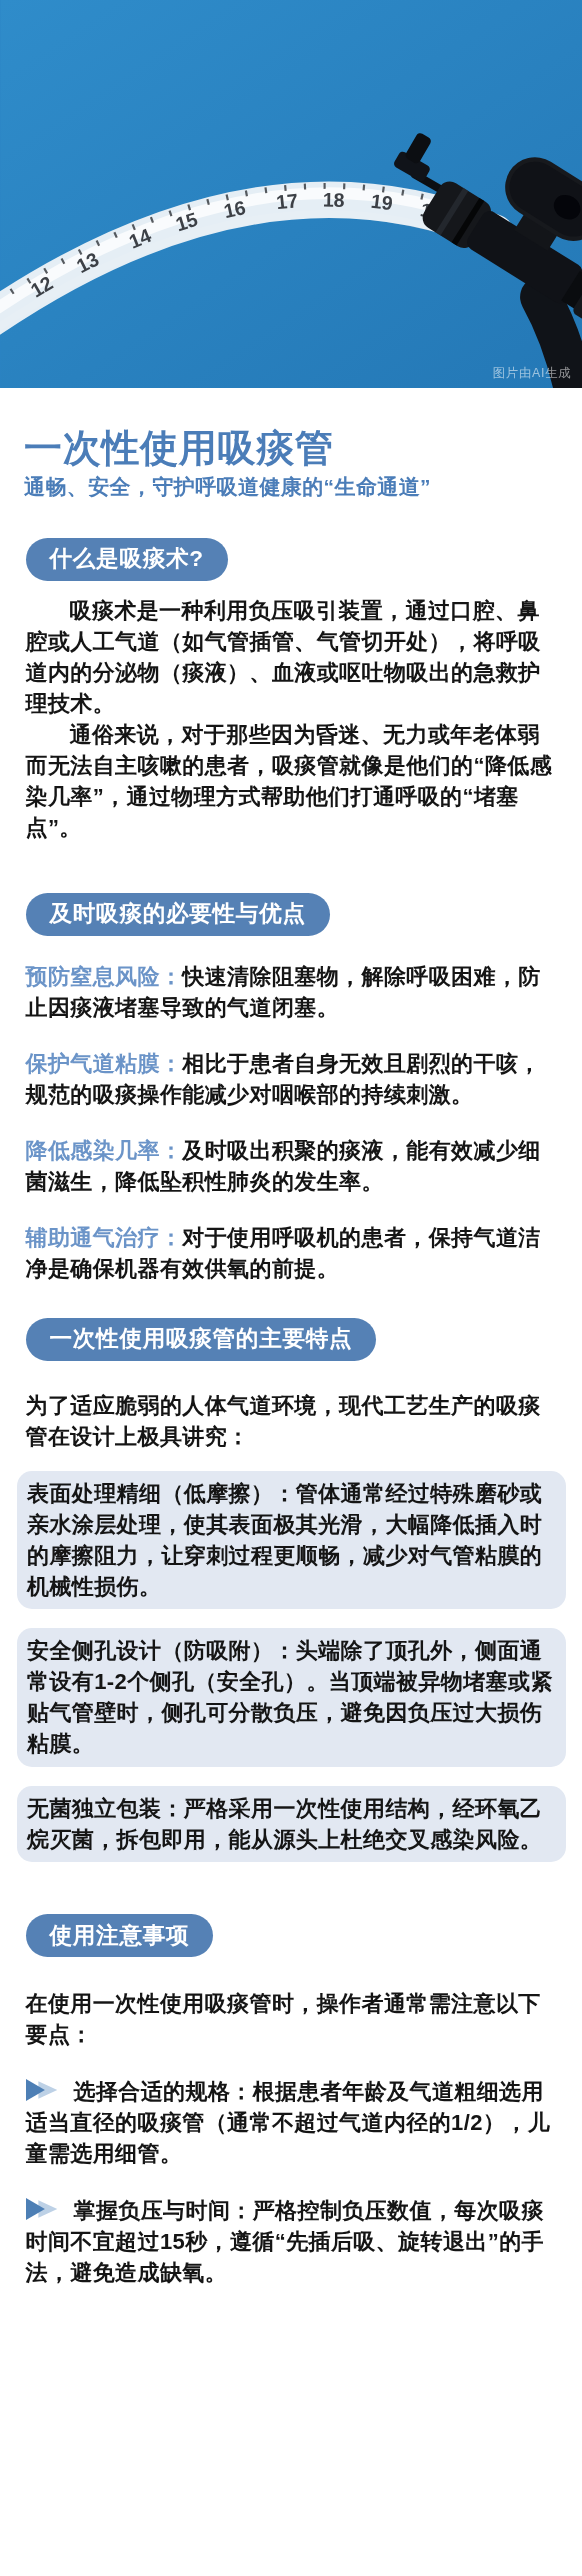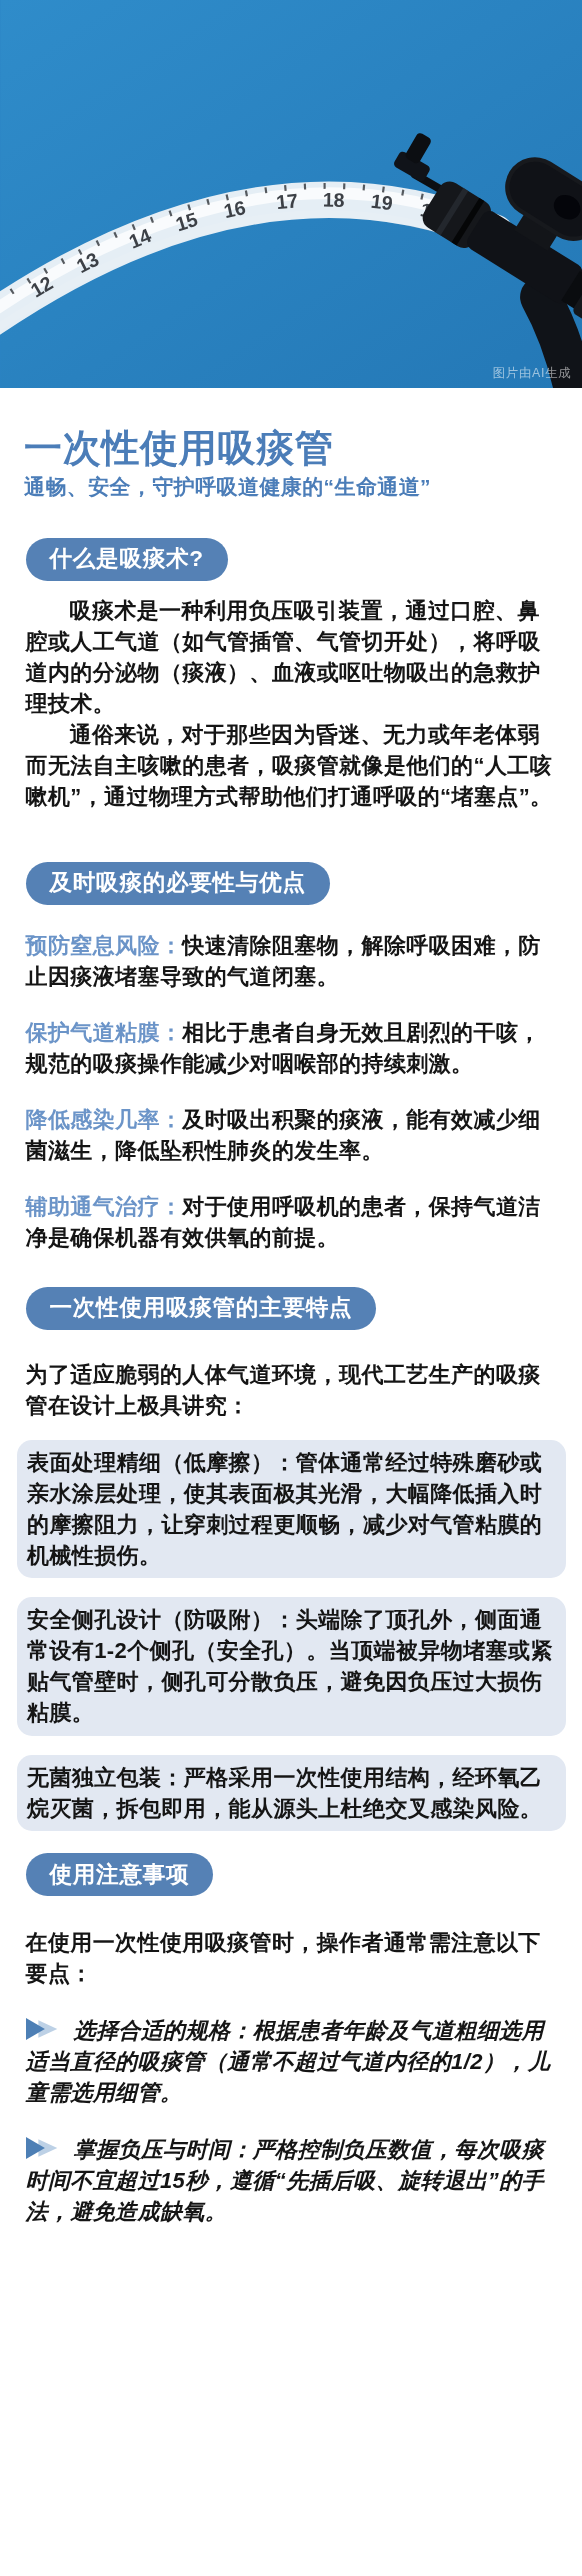--- a/index.html
+++ b/index.html
@@ -44,23 +44,23 @@
   .m-pill-benefits{margin-top:50px;}
   .benefit{margin-top:25px;}
   .lead{color:#6b94c8;}
   .m-pill-features{margin-top:34px;}
   .features-intro{margin-top:29px;}
   .feature{
     margin:19px -8.7px 0;padding:7.3px 10.2px;background:#e2e8f2;
     font-size:22px;line-height:31px;font-weight:700;color:#151515;letter-spacing:0.4px;border-radius:15px;
   }
   .feature:first-of-type{margin-top:14.6px;}
-  .m-pill-precautions{margin-top:22px;}
+  .m-pill-precautions{margin-top:52px;}
   .precautions-intro{margin-top:31px;}
-  .note{margin-top:26px;font-style:italic;}
+  .note{margin-top:26px;}
   .arrow{
     display:inline-block;width:32px;height:22px;margin-right:16px;
     vertical-align:-1.5px;
   }
   .arrow svg{display:block;}
 </style>
 </head>
 <body>
 
 <div class="hero">
@@ -120,21 +120,21 @@
 </div>
 
 <main class="content">
 
   <h1>一次性使用吸痰管</h1>
   <h2>通畅、安全，守护呼吸道健康的“生命通道”</h2>
 
   <section>
     <div class="pill m-pill-about">什么是吸痰术?</div>
     <p class="body indent m-para-first">吸痰术是一种利用负压吸引装置，通过口腔、鼻腔或人工气道（如气管插管、气管切开处），将呼吸道内的分泌物（痰液）、血液或呕吐物吸出的急救护理技术。</p>
-    <p class="body indent">通俗来说，对于那些因为昏迷、无力或年老体弱而无法自主咳嗽的患者，吸痰管就像是他们的“人工咳嗽机”，通过物理方式帮助他们打通呼吸的“堵塞点”。</p>
+    <p class="body indent">通俗来说，对于那些因为昏迷、无力或年老体弱而无法自主咳嗽的患者，吸痰管就像是他们的“降低感染几率”，通过物理方式帮助他们打通呼吸的“堵塞点”。</p>
   </section>
 
   <section>
     <div class="pill m-pill-benefits">及时吸痰的必要性与优点</div>
     <p class="body benefit"><span class="lead">预防窒息风险：</span><span>快速清除阻塞物，解除呼吸困难，防止因痰液堵塞导致的气道闭塞。</span></p>
     <p class="body benefit"><span class="lead">保护气道粘膜：</span><span>相比于患者自身无效且剧烈的干咳，规范的吸痰操作能减少对咽喉部的持续刺激。</span></p>
     <p class="body benefit"><span class="lead">降低感染几率：</span><span>及时吸出积聚的痰液，能有效减少细菌滋生，降低坠积性肺炎的发生率。</span></p>
     <p class="body benefit"><span class="lead">辅助通气治疗：</span><span>对于使用呼吸机的患者，保持气道洁净是确保机器有效供氧的前提。</span></p>
   </section>
 

